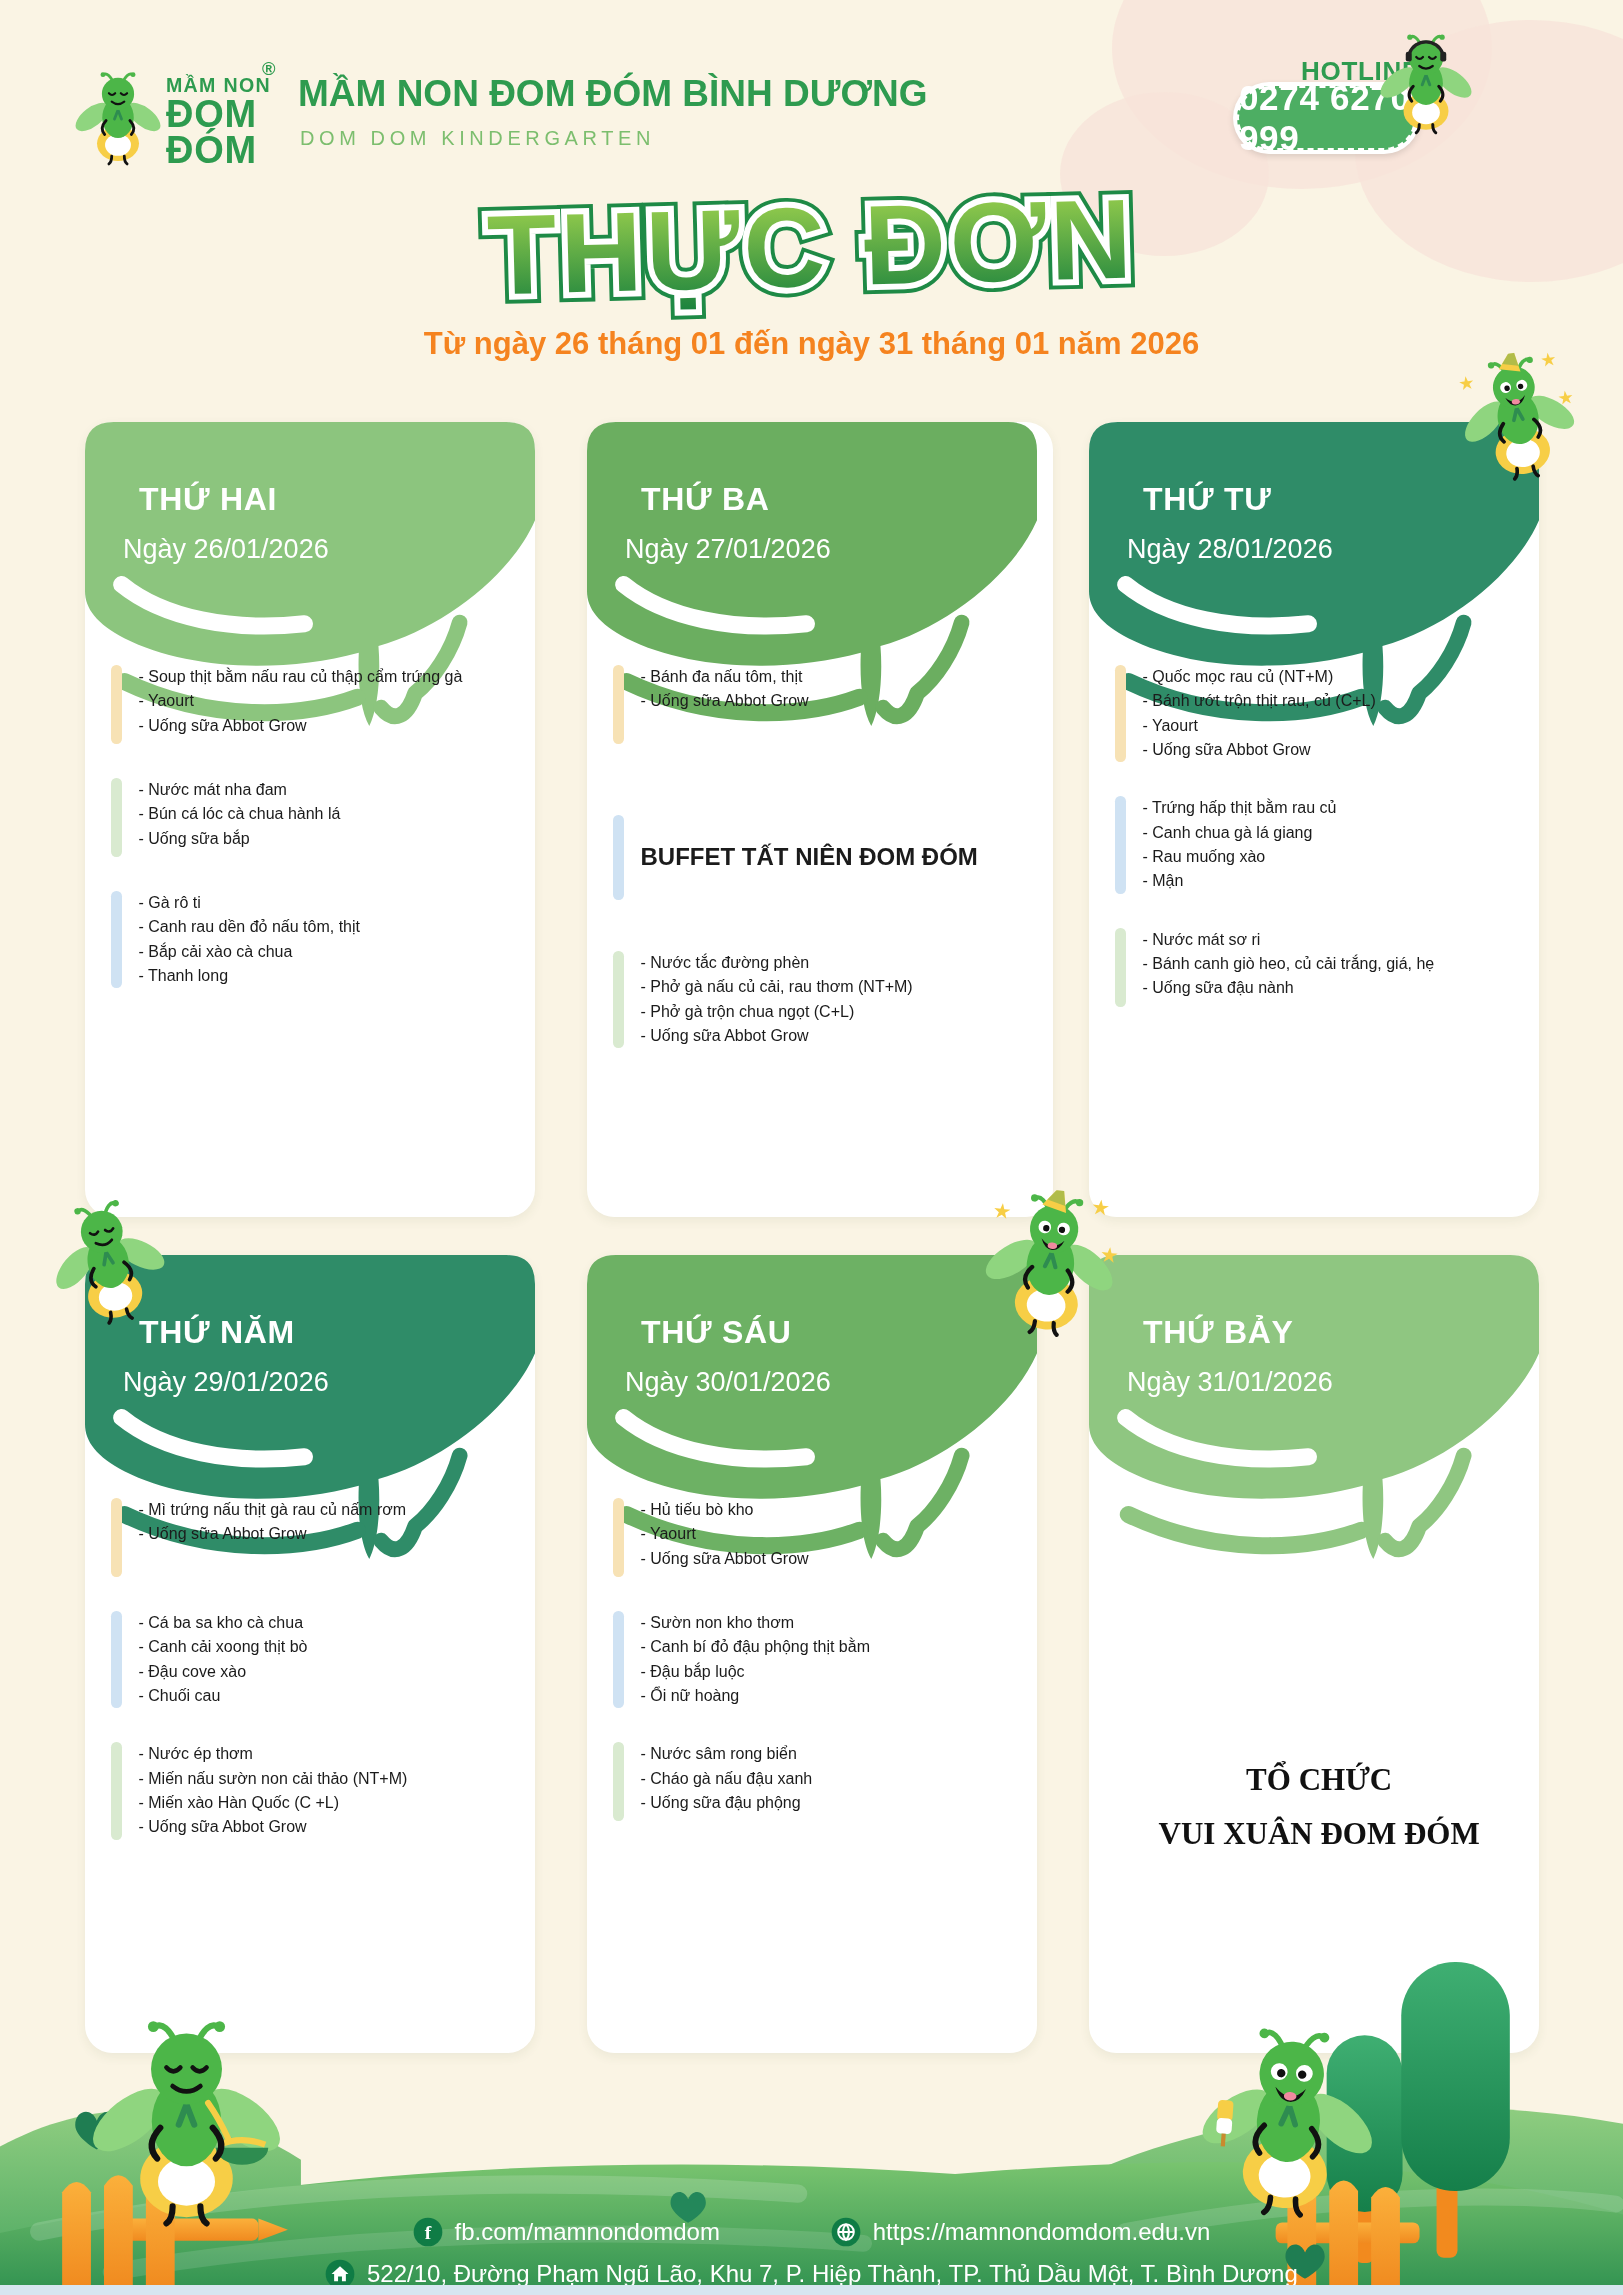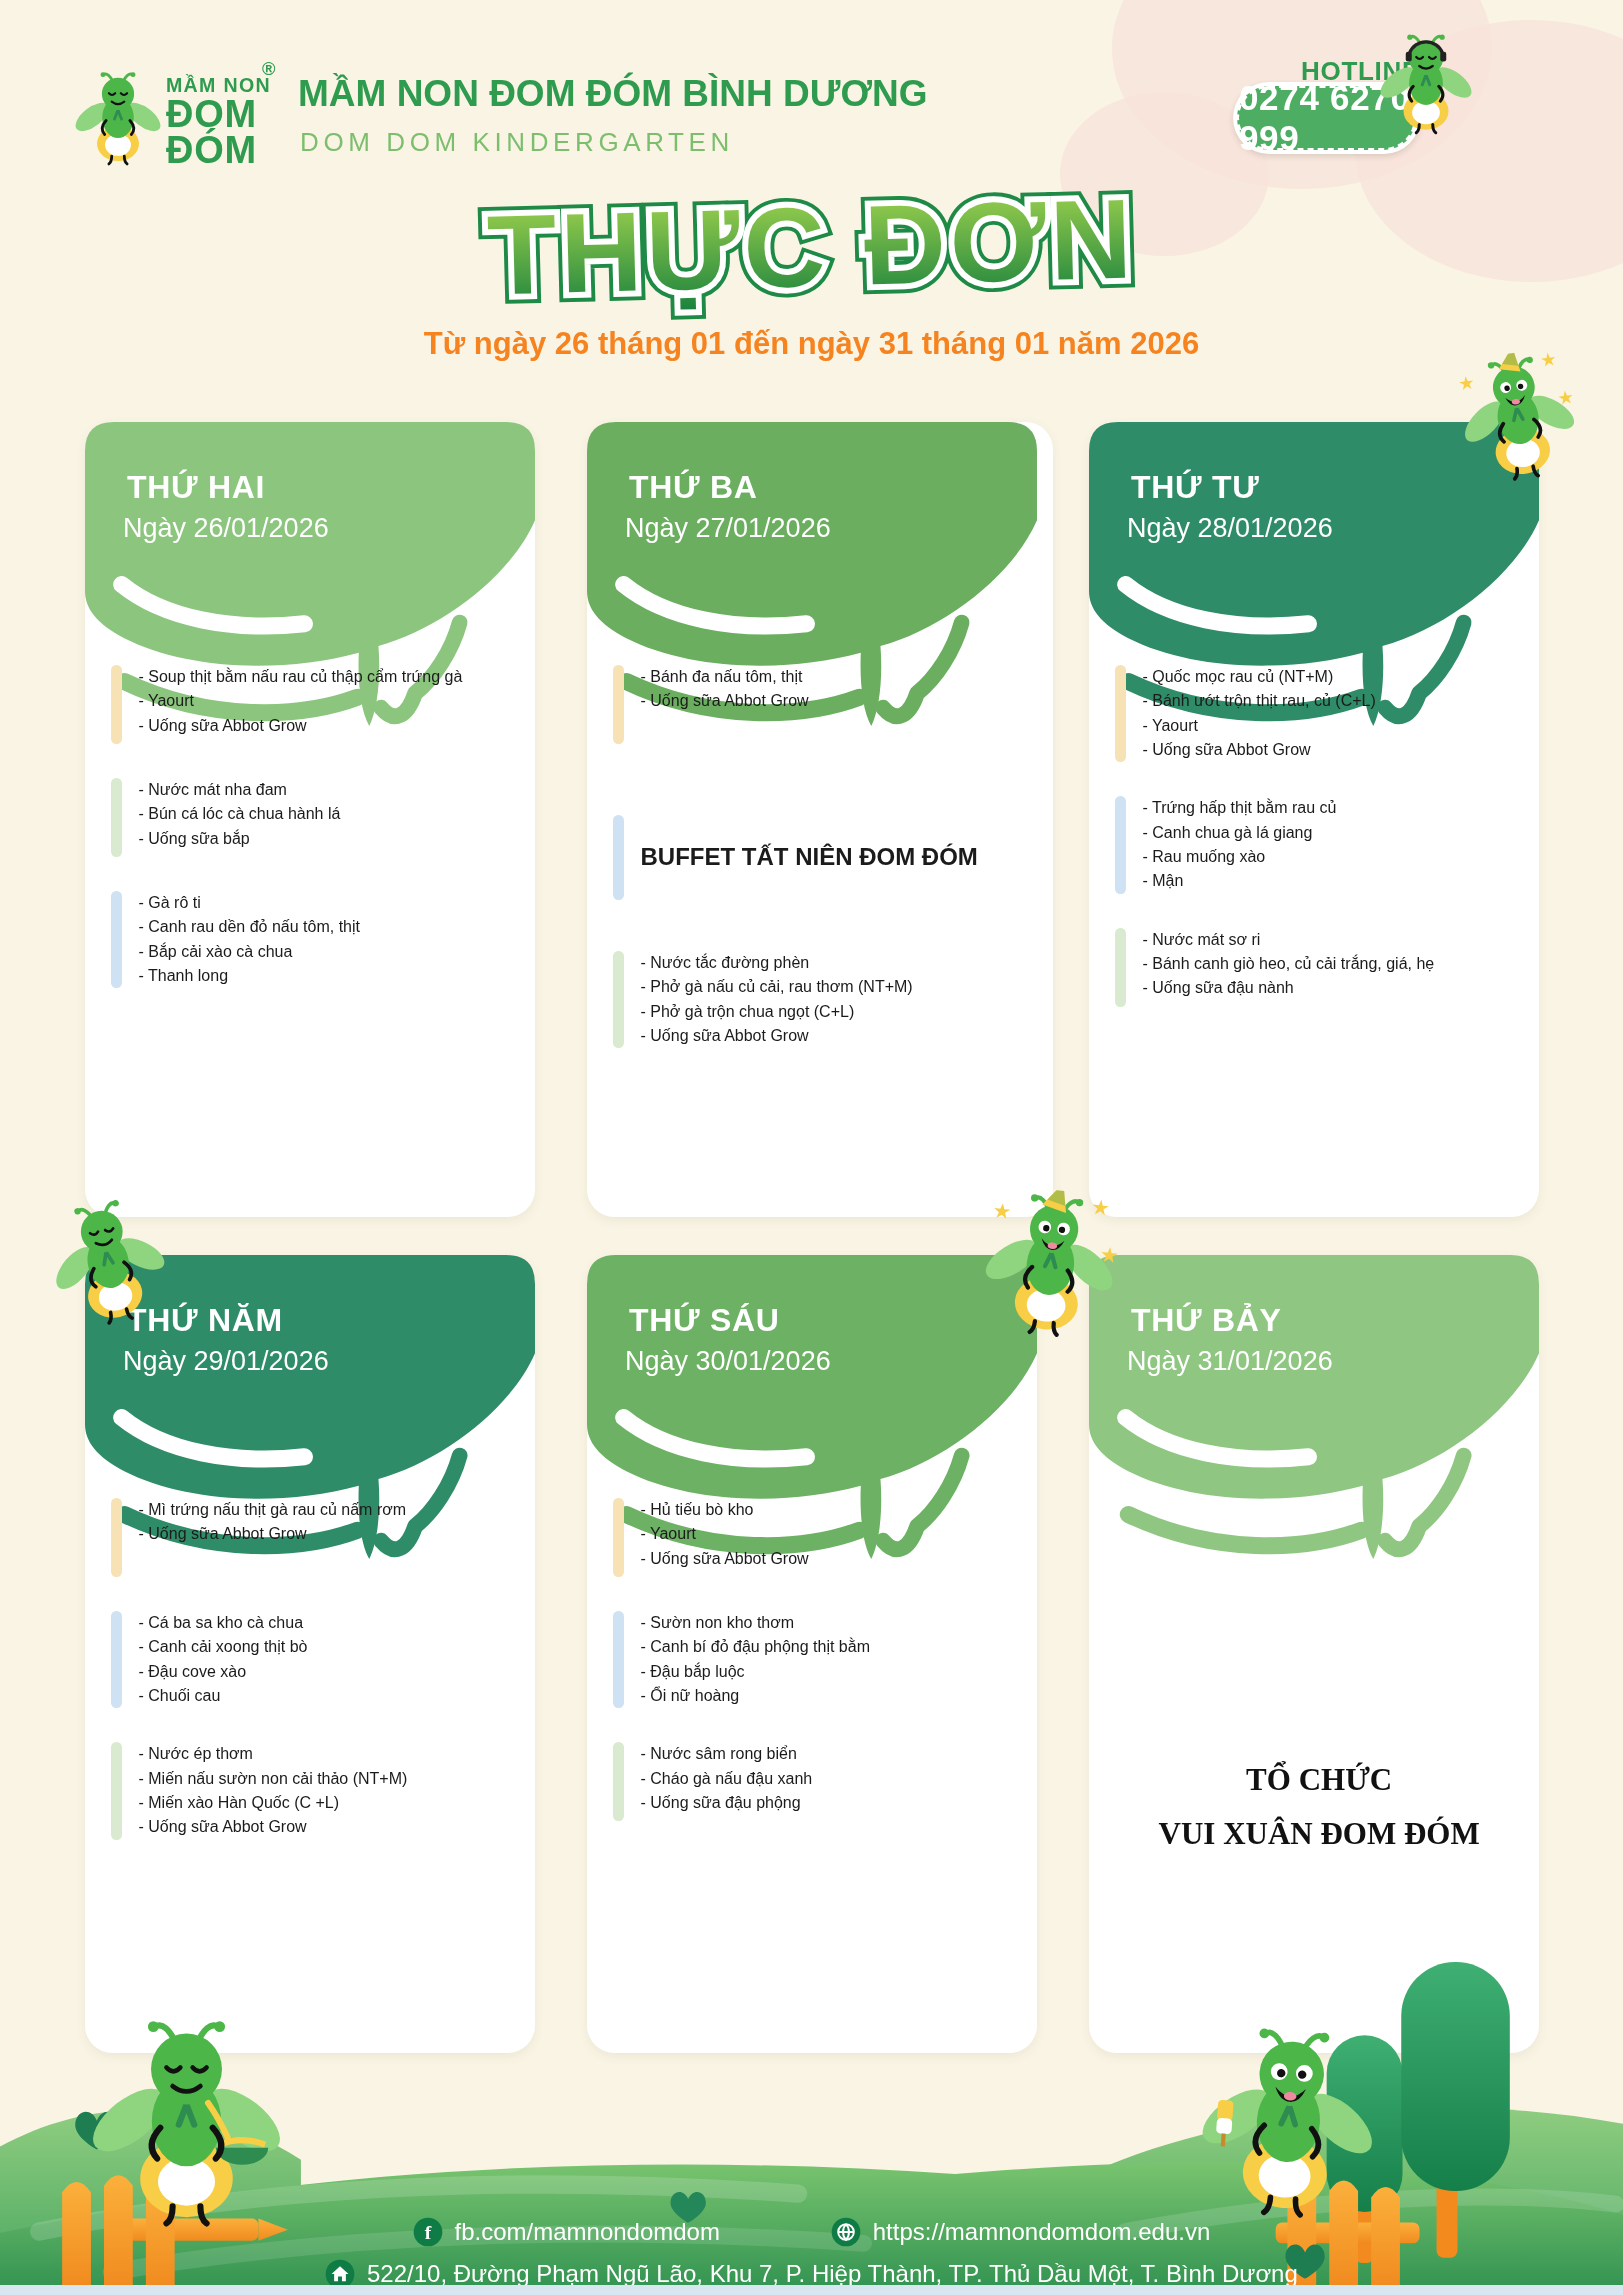--- a/index.html
+++ b/index.html
@@ -10,21 +10,21 @@
   
   .cloud{position:absolute;background:#F8E3DA;border-radius:50%;opacity:.8;}
 
   
   #logo-mascot{left:72px;top:68px;width:92px;height:98px;}
   #logo-text{left:166px;top:76px;line-height:1;}
   .logo-top{font-size:19.6px;font-weight:800;color:#2E9B4F;letter-spacing:1.3px;}
   .logo-big{font-size:38px;font-weight:900;color:#2E9B4F;letter-spacing:0.7px;line-height:.95;}
   #logo-reg{left:262px;top:58px;font-size:18.3px;color:#2E9B4F;font-weight:700;}
   #brand-title{left:298px;top:73px;font-size:37px;font-weight:800;color:#2E9B4F;}
-  #brand-sub{left:300px;top:127px;font-size:26px;color:#7CBE6E;letter-spacing:4.6px;}
+  #brand-sub{left:300px;top:127px;font-size:20px;color:#7CBE6E;letter-spacing:4.6px;}
 
   
   #hotline-label{left:1301px;top:56px;font-size:26px;font-weight:900;color:#2E9B4F;letter-spacing:0.7px;}
   #hotline-wrap{left:1233px;top:82px;background:#fff;border-radius:39px;padding:3.9px;
                 box-shadow:0 2.6px 6.5px rgba(0,0,0,.12);}
   #hotline-pill{width:175px;height:60px;border-radius:34px;border:2.6px dashed #fff;
                 display:flex;align-items:center;justify-content:center;}
   #hotline-number{font-size:35px;font-weight:800;color:#fff;letter-spacing:0.7px;}
   #mascot-hotline{left:1377px;top:30px;width:98px;height:105px;z-index:5;}
 
@@ -36,21 +36,21 @@
   #mt-white{-webkit-text-stroke:11.8px #ffffff;color:#fff;}
   #mt-fill{color:#2E9B4F;background:linear-gradient(#A9D84F,#157F3D);
            -webkit-background-clip:text;background-clip:text;-webkit-text-fill-color:transparent;}
   #date-range{left:0;right:0;top:326px;text-align:center;font-size:31px;font-weight:800;}
 
   
   .card{position:absolute;width:450px;background:#fff;border-radius:27.5px;
         box-shadow:0 3.9px 10.5px rgba(60,80,40,.07);}
   .wave{position:absolute;top:0;left:0;width:450px;height:308px;}
   .day-head{position:absolute;left:38px;top:43px;color:#fff;}
-  .day-name{font-size:32px;font-weight:800;letter-spacing:0.7px;margin:4px;}
+  .day-name{font-size:32px;font-weight:800;letter-spacing:0.7px;margin:16px;}
   .day-date{font-size:27px;margin:6.5px 0 0 0;}
   .card-body{position:absolute;left:26px;right:15.7px;top:243px;bottom:17px;
              display:flex;flex-direction:column;gap:34px;}
   .section{display:flex;gap:17px;}
   .bar{width:10.5px;flex:0 0 10.5px;border-radius:5.2px;min-height:79px;}
   .items{font-size:16px;line-height:1.52;color:#1b1b1b;}
   .section.emphasis{align-items:center;margin:37px 0 17px 0;}
   .section.emphasis .bar{min-height:85px;}
   .section.emphasis .items{font-weight:700;font-size:24px;}
   .event{font-family:"Liberation Serif",serif;font-weight:700;font-size:31px;color:#111;

